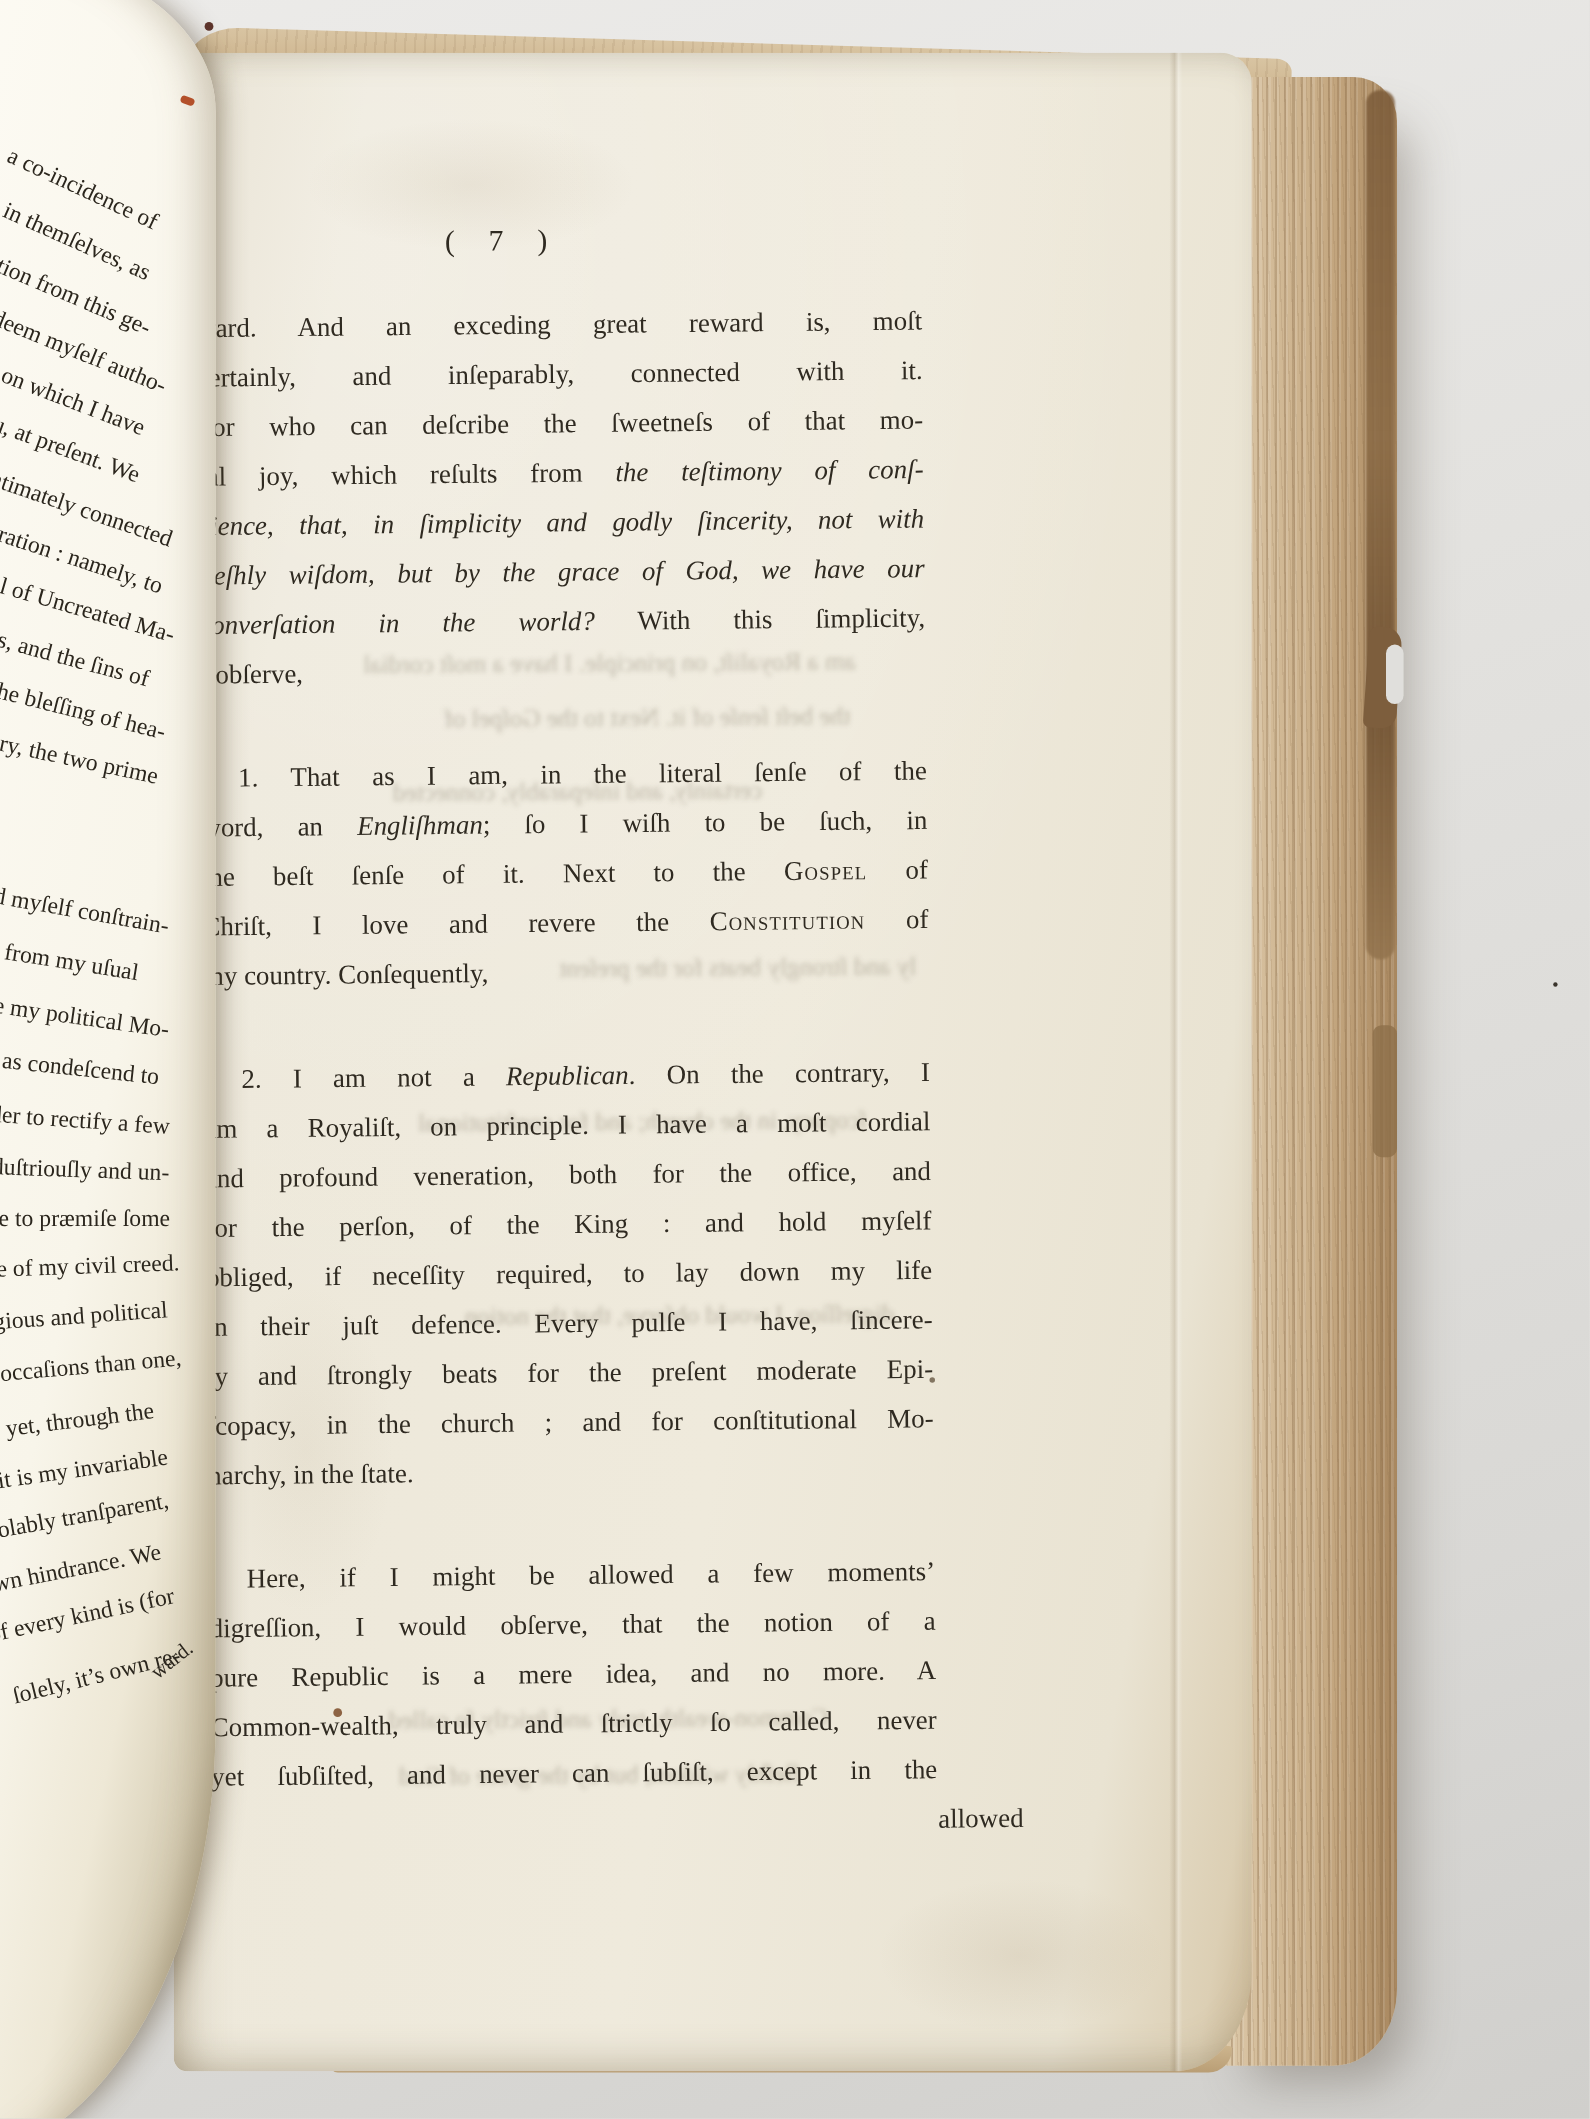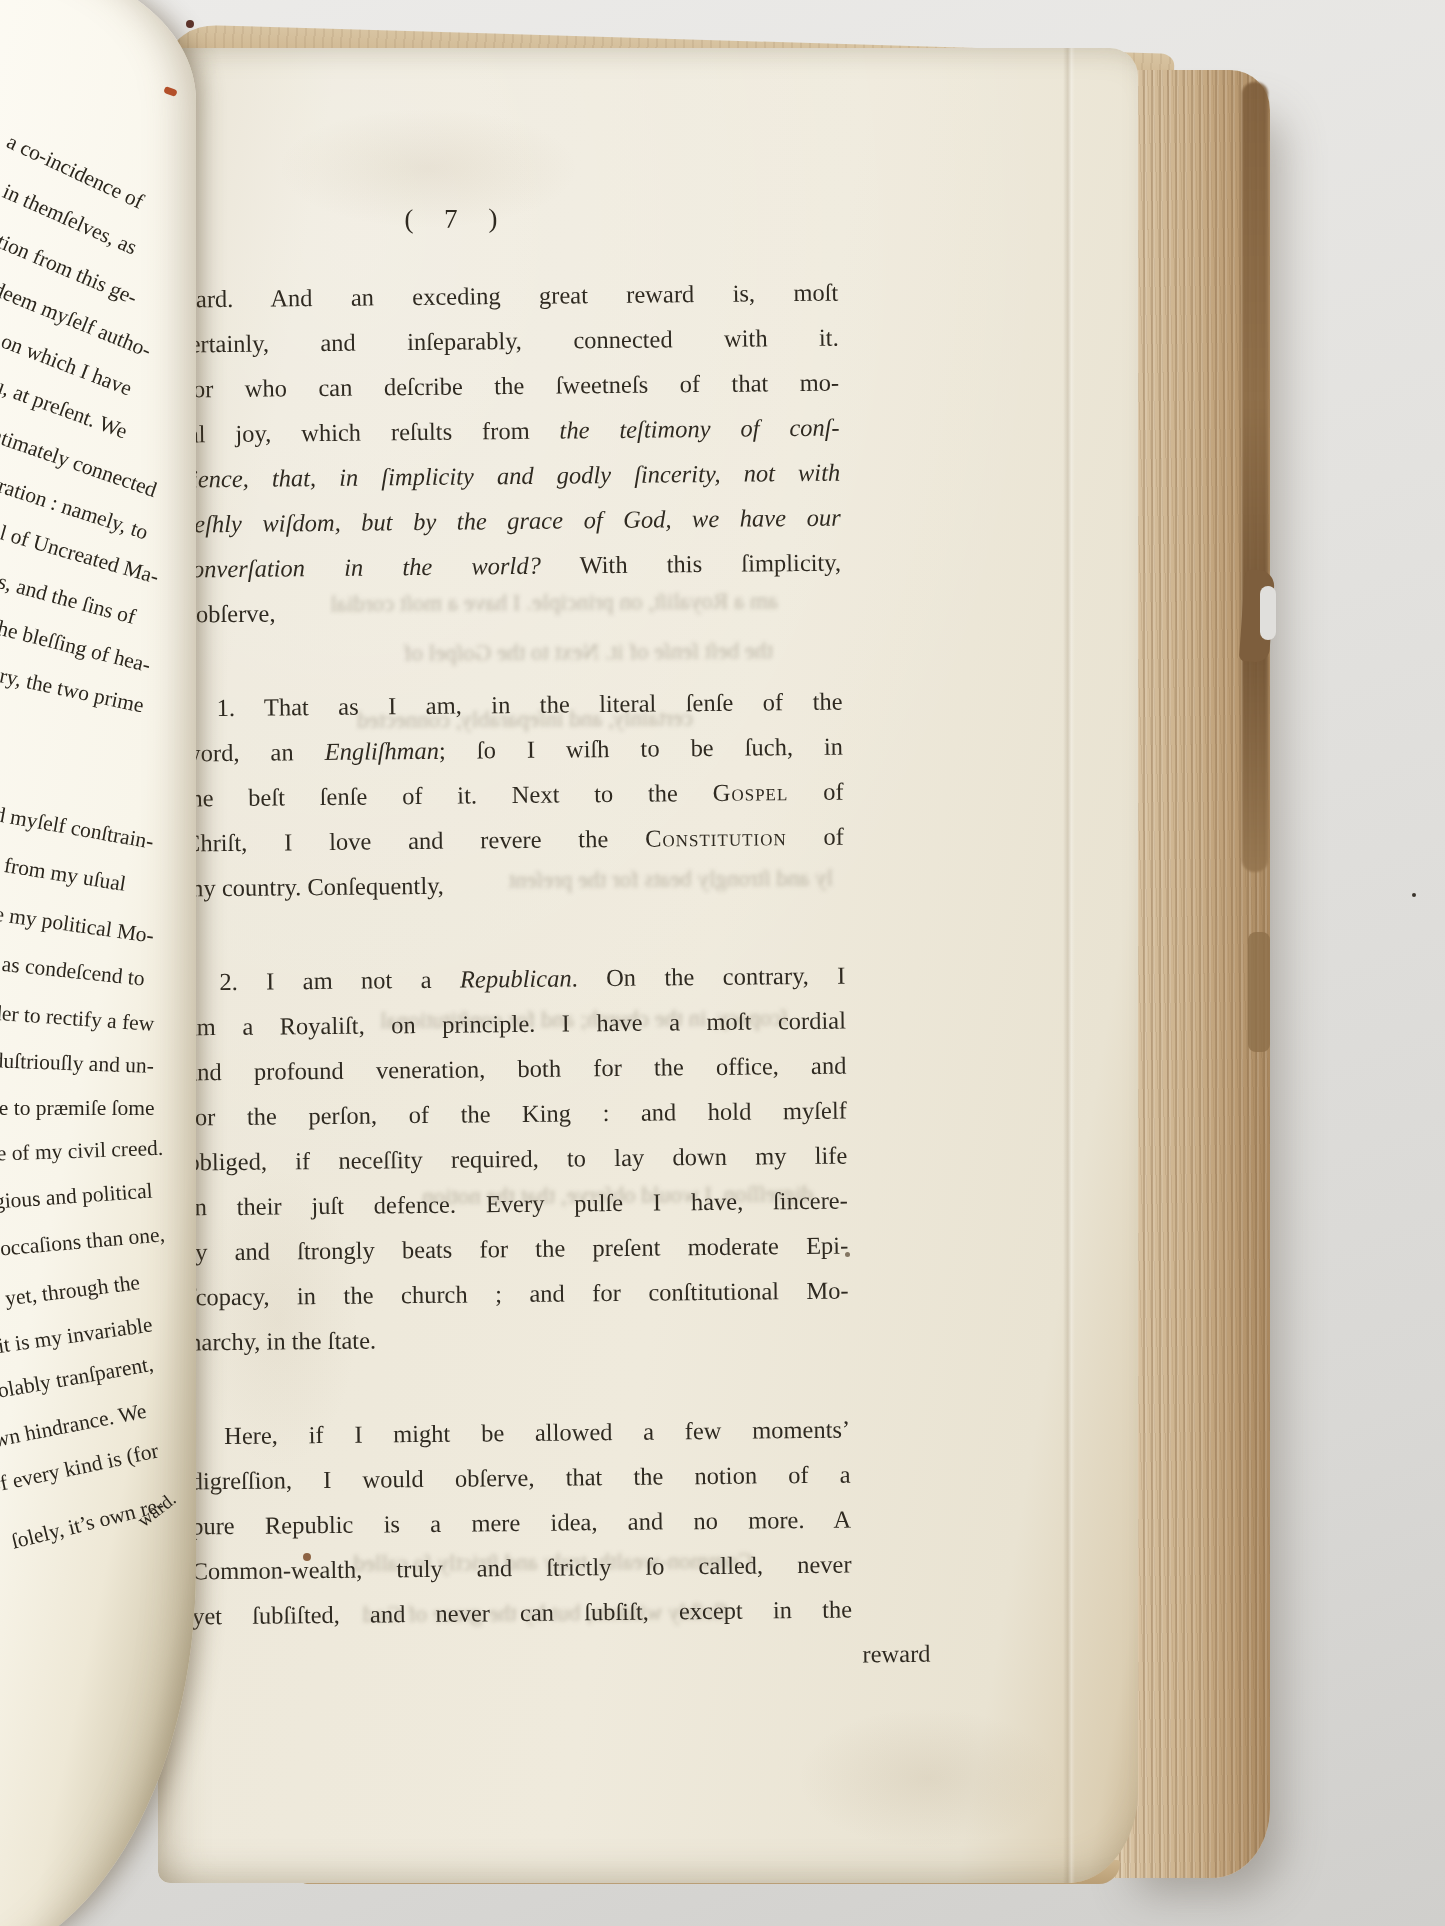--- a/index.html
+++ b/index.html
@@ -149,21 +149,21 @@
         <div class="line j"><span>ſcopacy, in the church ; and for conſtitutional Mo-</span></div>
         <div class="line end"><span>narchy,  in the ſtate.</span></div>
       </div>
 
       <div class="para gap">
         <div class="line j ind"><span>Here, if I might be allowed a few moments’</span></div>
         <div class="line j"><span>digreſſion, I would obſerve, that the notion of a</span></div>
         <div class="line j"><span>pure Republic is a mere idea, and no more.   A</span></div>
         <div class="line j"><span>Common-wealth, truly and ſtrictly ſo called, never</span></div>
         <div class="line j"><span>yet ſubſiſted, and never can ſubſiſt, except in the</span></div>
-        <div class="line cw"><span>reward</span></div>
+        <div class="line cw"><span>allowed</span></div>
       </div>
     </div>
   </div>
 
   <div class="left-page">
     <div class="lp-line" style="left:60px;top:170px;transform:rotate(25deg);">a co-incidence of</div>
     <div class="lp-line" style="left:56px;top:220px;transform:rotate(24deg);">in themſelves, as</div>
     <div class="lp-line" style="left:50px;top:270px;transform:rotate(23deg);">tion from this ge-</div>
     <div class="lp-line" style="left:46px;top:318px;transform:rotate(22deg);">deem myſelf autho-</div>
     <div class="lp-line" style="left:44px;top:366px;transform:rotate(21deg);">, on which I have</div>

